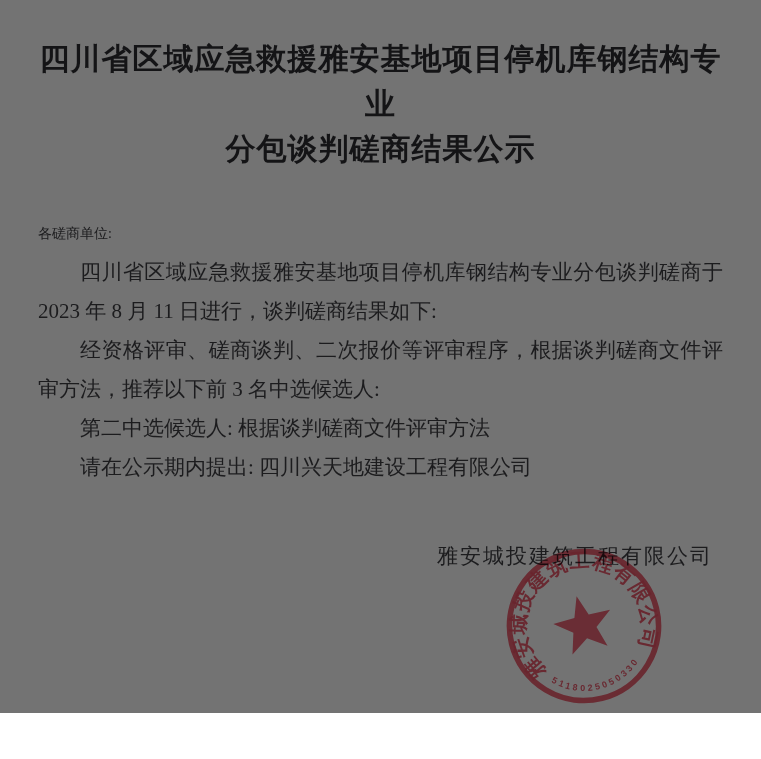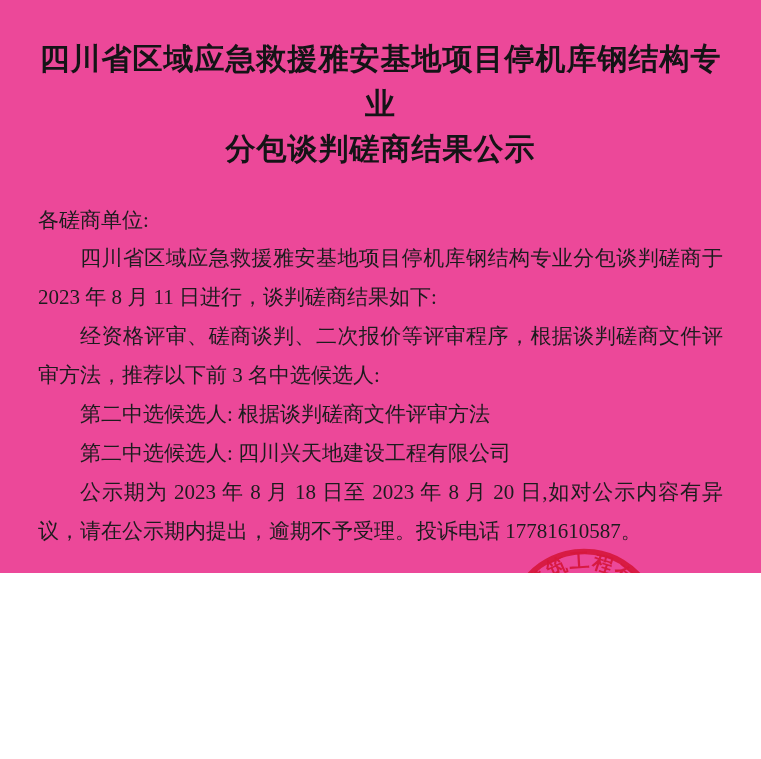--- a/index.html
+++ b/index.html
@@ -1,39 +1,39 @@
 <!DOCTYPE html>
 <html><head>
 <meta charset="utf-8">
 <style>
   * { margin: 0; padding: 0; box-sizing: border-box; }
   html, body { background: #ffffff; }
   .page {
     position: relative;
     width: 761px;
-    height: 573px;
-    background: #ec4899;
+    height: 713px;
+    background: #737373;
     font-family: "Liberation Serif", "DejaVu Serif", serif;
     color: #1c1c1e;
     overflow: hidden;
   }
   .content { padding: 36px 38px 0 38px; }
   .title {
     font-family: "Liberation Sans", "DejaVu Sans", sans-serif;
     font-weight: 700;
     font-size: 30px;
     line-height: 45px;
     text-align: center;
     color: #141416;
     letter-spacing: 1px;
   }
   .title-line { display: block; }
   .salutation {
-    margin-top: 30px;
-    font-size: 21px;
+    margin-top: 44px;
+    font-size: 14px;
     line-height: 38px;
   }
   .para {
     font-size: 21px;
     line-height: 39px;
     text-indent: 2em;
   }
   .justify { text-align: justify; }
   .signature {
     margin-top: 48px;
@@ -65,22 +65,21 @@
     <h1 class="title">
       <span class="title-line">四川省区域应急救援雅安基地项目停机库钢结构专业</span>
       <span class="title-line">分包谈判磋商结果公示</span>
     </h1>
 
     <p class="salutation">各磋商单位:</p>
 
     <p class="para justify">四川省区域应急救援雅安基地项目停机库钢结构专业分包谈判磋商于 2023 年 8 月 11 日进行，谈判磋商结果如下:</p>
     <p class="para justify">经资格评审、磋商谈判、二次报价等评审程序，根据谈判磋商文件评审方法，推荐以下前 3 名中选候选人:</p>
     <p class="para">第二中选候选人: 根据谈判磋商文件评审方法</p>
-    <p class="para">第二中选候选人: 四川兴天地建设工程有限公司</p>
-    <p class="para justify">公示期为 2023 年 8 月 18 日至 2023 年 8 月 20 日,如对公示内容有异议，请在公示期内提出，逾期不予受理。投诉电话 17781610587。</p>
+    <p class="para">请在公示期内提出: 四川兴天地建设工程有限公司</p>
 
     <div class="signature">
       <p>雅安城投建筑工程有限公司</p>
     </div>
   </div>
 
   <div class="seal">
     <svg viewBox="0 0 200 200" xmlns="http://www.w3.org/2000/svg">
       <defs>
         <path id="sealTopArc" d="M 41,141 A 72,72 0 1 1 159,141" fill="none"></path>

